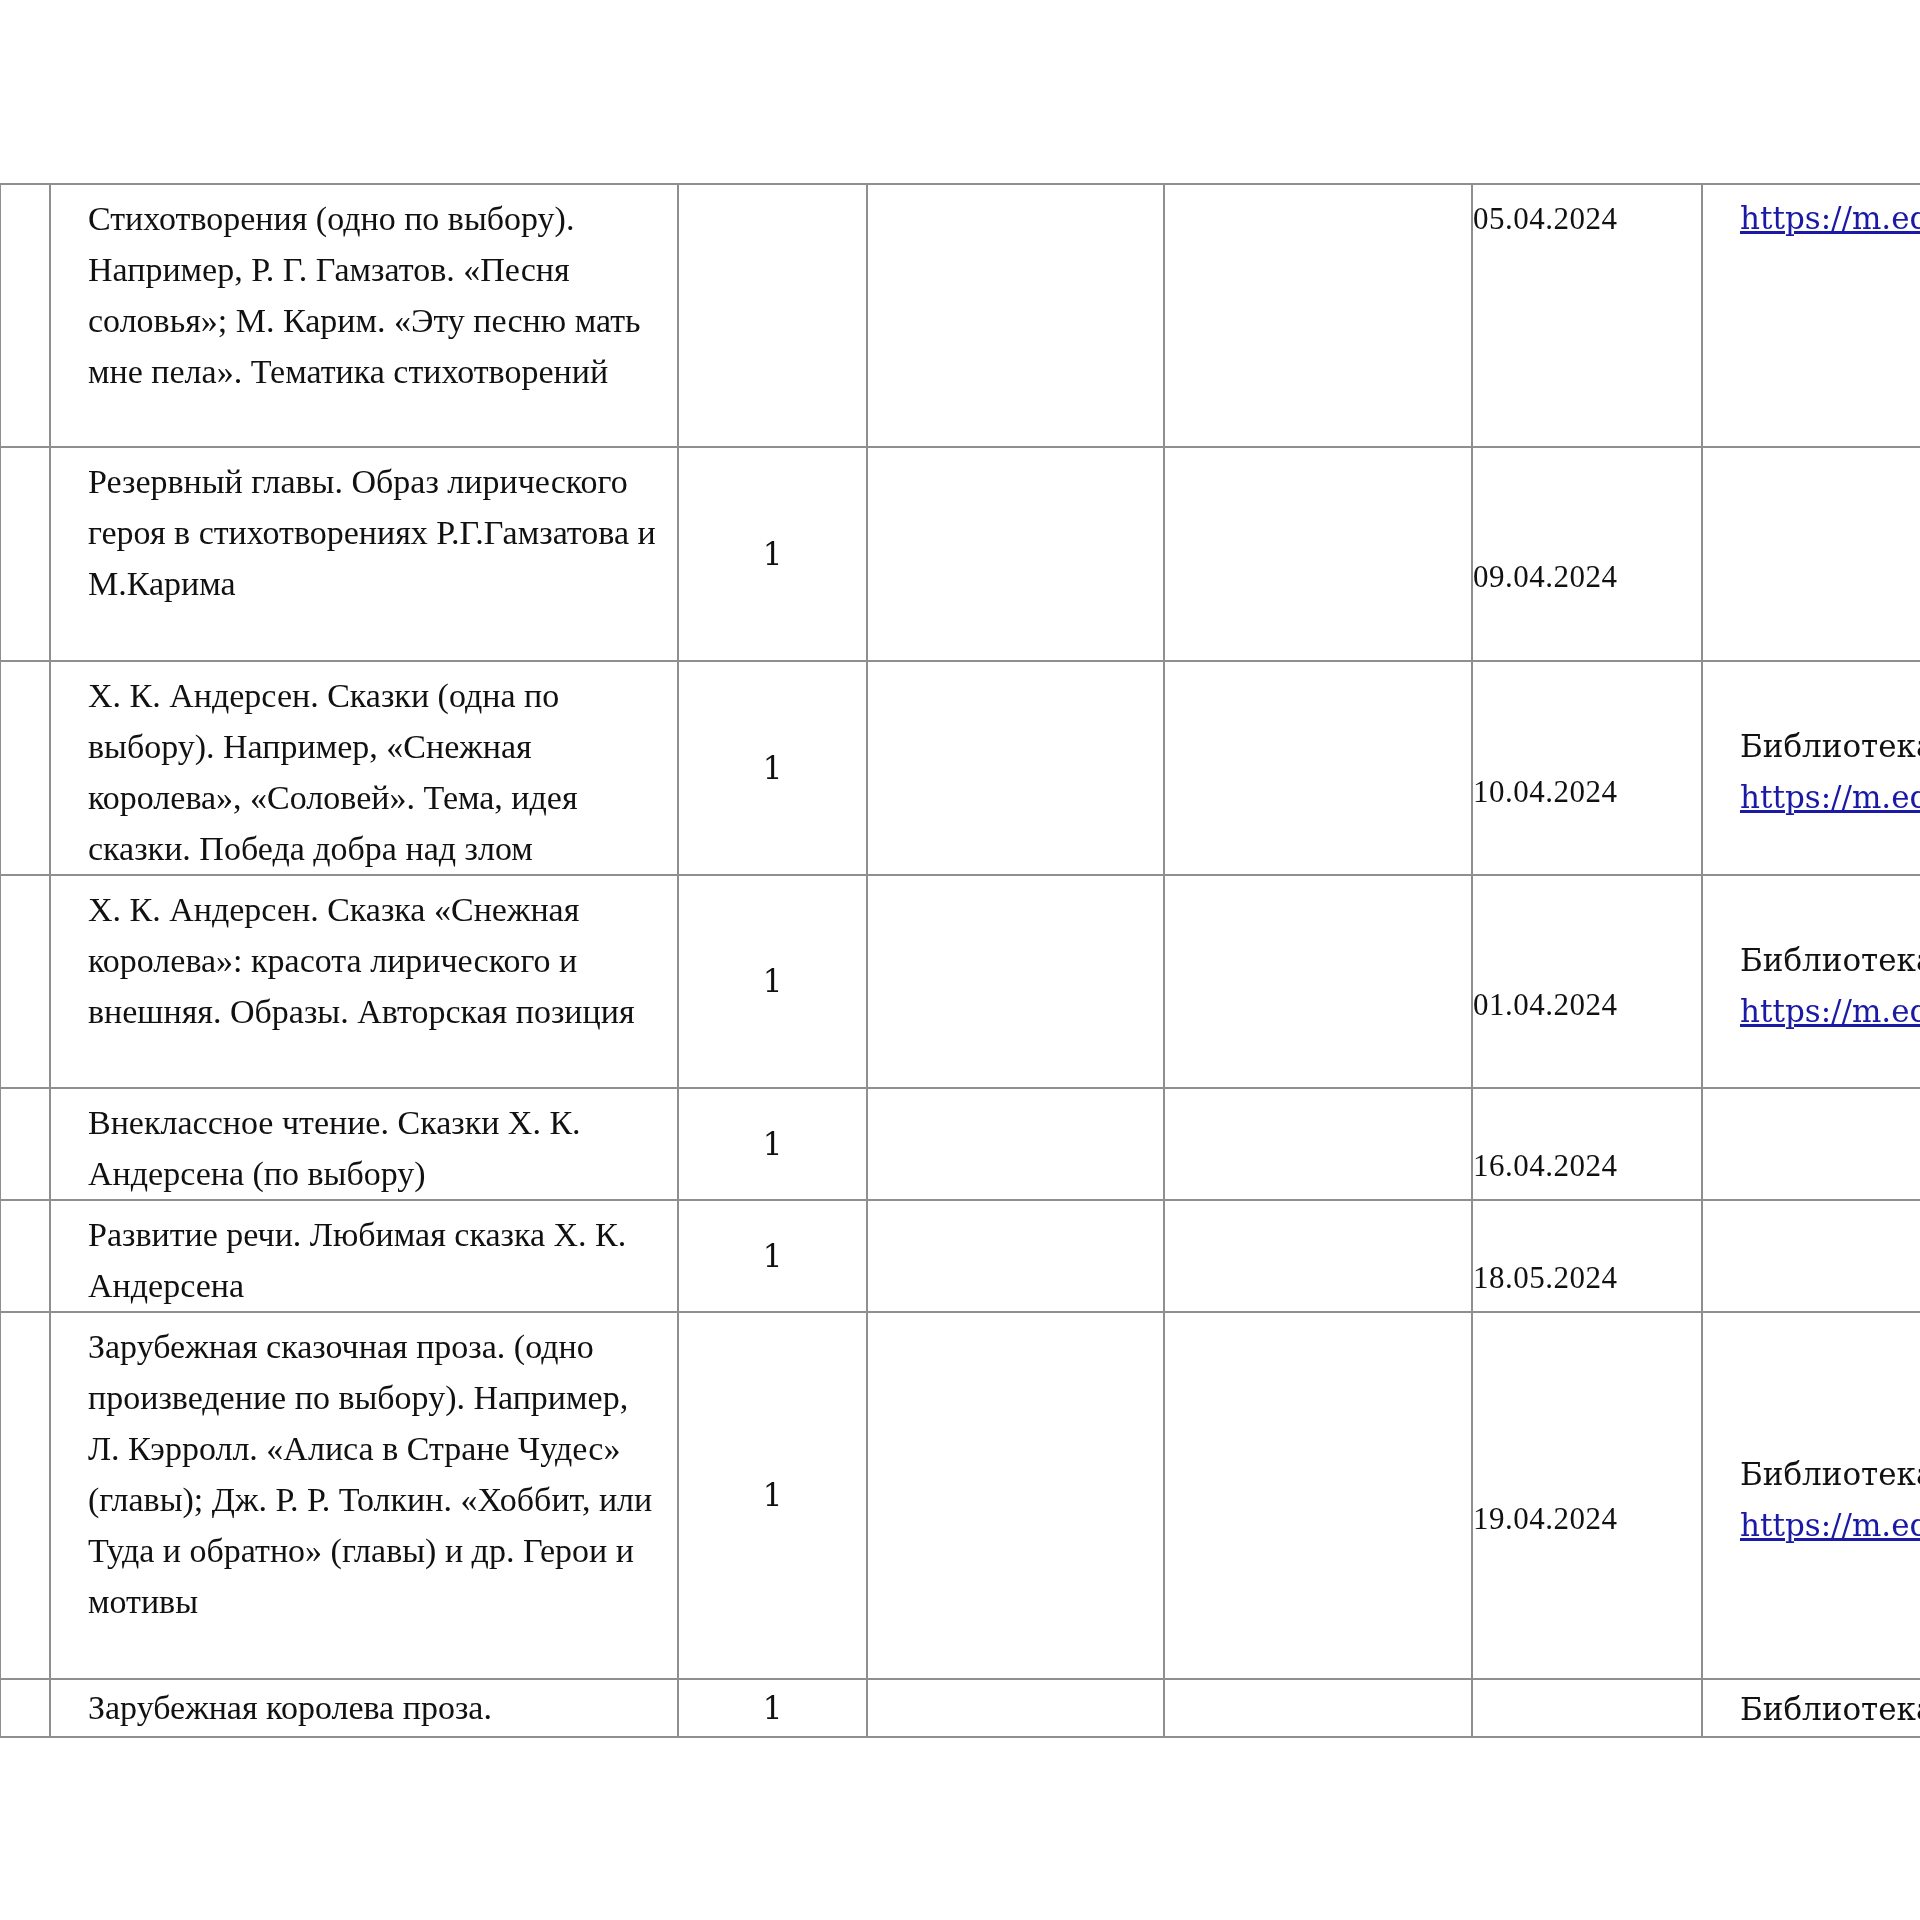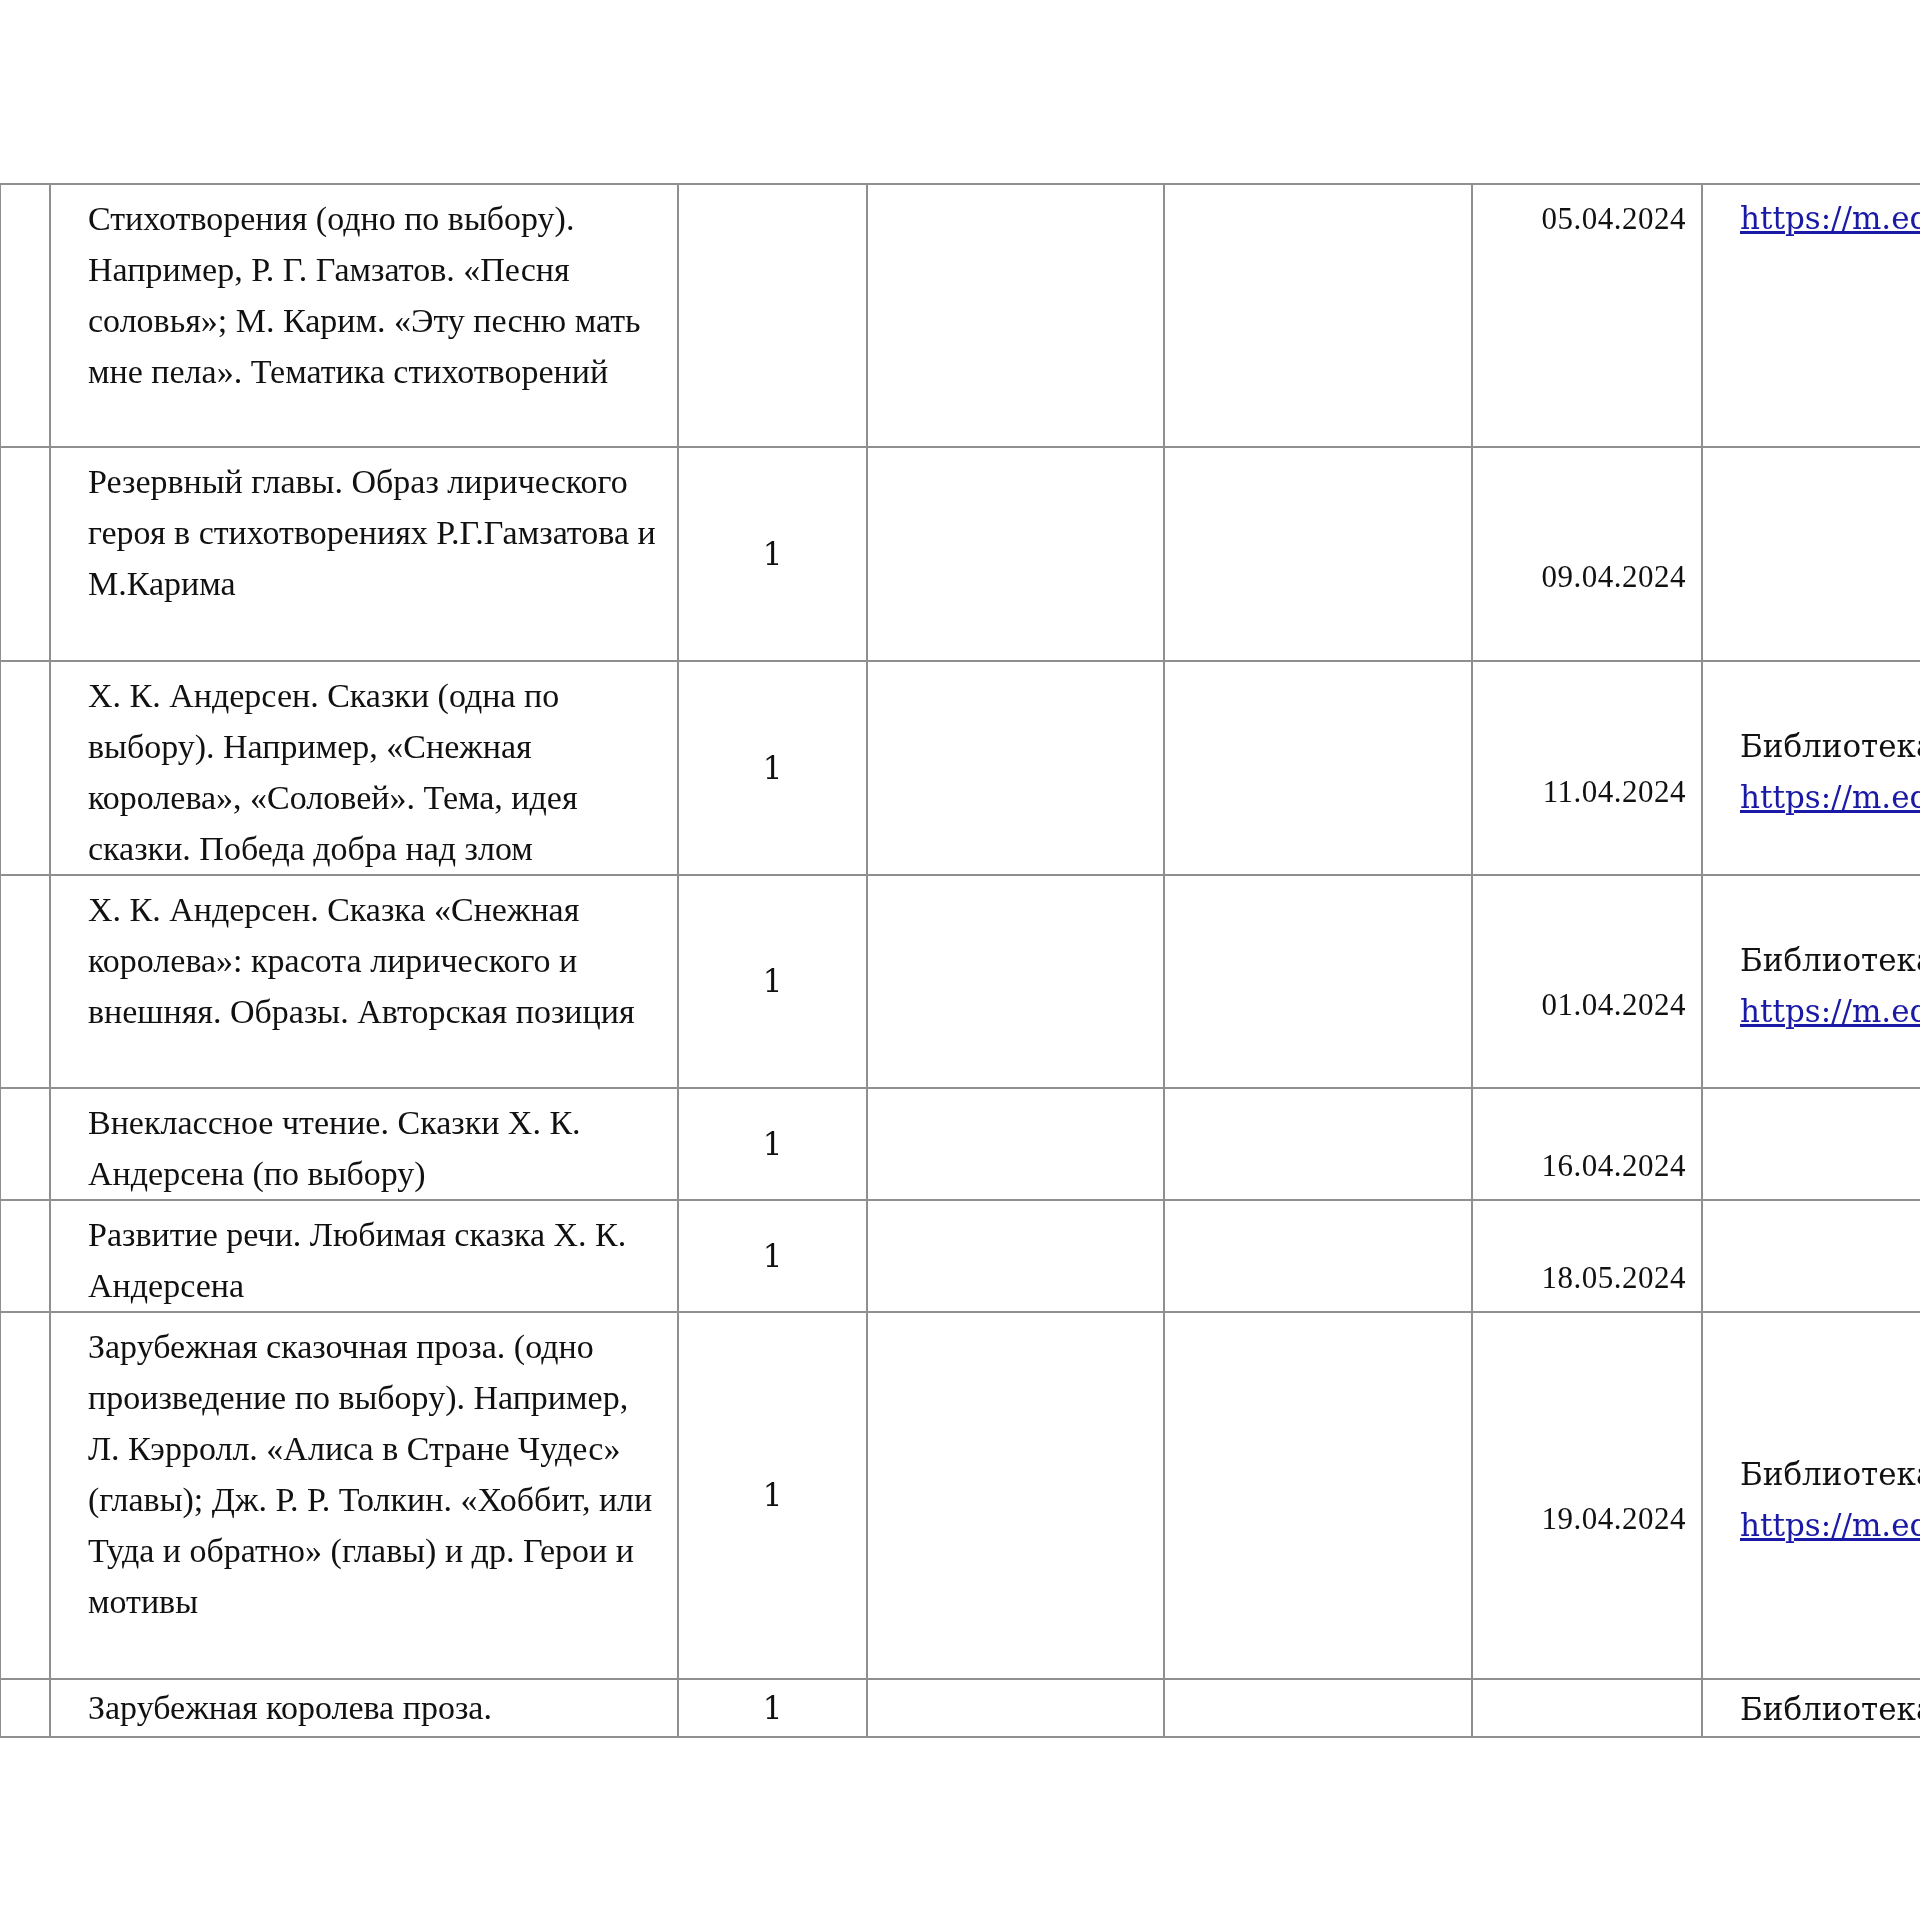--- a/index.html
+++ b/index.html
@@ -12,21 +12,21 @@
     }
     table.lesson-table td {
       border: 2px solid #8f8f8f;
       padding: 0; vertical-align: top;
       font-family: "Liberation Serif", serif;
       font-size: 34px; line-height: 51px; color: #111;
       overflow: hidden;
     }
     .topic { padding: 8px 20px 0 37px !important; }
     .hours { text-align: center; vertical-align: middle !important; font-family: "DejaVu Serif", serif !important; font-size: 31px !important; }
-    .date { text-align: right; vertical-align: middle !important; padding: 0 15px 0 0 !important;
+    .date { vertical-align: middle !important; padding: 0 15px 0 0 !important;
             font-family: Liberation Sans, sans-serif; font-size: 31px !important; letter-spacing: 0.5px; }
     .date.top { vertical-align: top !important; padding-top: 8px !important; }
     .date.bottom { vertical-align: bottom !important; padding-bottom: 8px !important; margin-top: 48px; }
     .resource { padding: 8px 0 0 37px !important; font-family: "DejaVu Serif", serif !important; font-size: 31px !important; white-space: nowrap; vertical-align: middle !important; }
     .resource.top { vertical-align: top !important; }
     .resource .lib { display: block; color: #111; line-height: 51px; }
     .resource a { color: #1a1aa6; text-decoration: underline; display: block; line-height: 51px; }
   </style>
 </head>
 <body>
@@ -65,21 +65,21 @@
       <td class="date" style="padding-top:44px !important">09.04.2024</td>
       <td class="resource"></td>
     </tr>
 
     <tr style="height:212px">
       <td></td>
       <td class="topic">Х. К. Андерсен. Сказки (одна по выбору). Например, «Снежная королева», «Соловей». Тема, идея сказки. Победа добра над злом</td>
       <td class="hours">1</td>
       <td></td>
       <td></td>
-      <td class="date" style="padding-top:46px !important">11.04.2024</td>
+      <td class="date" style="padding-top:46px !important">10.04.2024</td>
       <td class="resource">
         <span class="lib">Библиотека</span>
         <a href="#">https://m.eds</a>
       </td>
     </tr>
 
     <tr style="height:213px">
       <td></td>
       <td class="topic">Х. К. Андерсен. Сказка «Снежная королева»: красота лирического и внешняя. Образы. Авторская позиция</td>
       <td class="hours">1</td>

